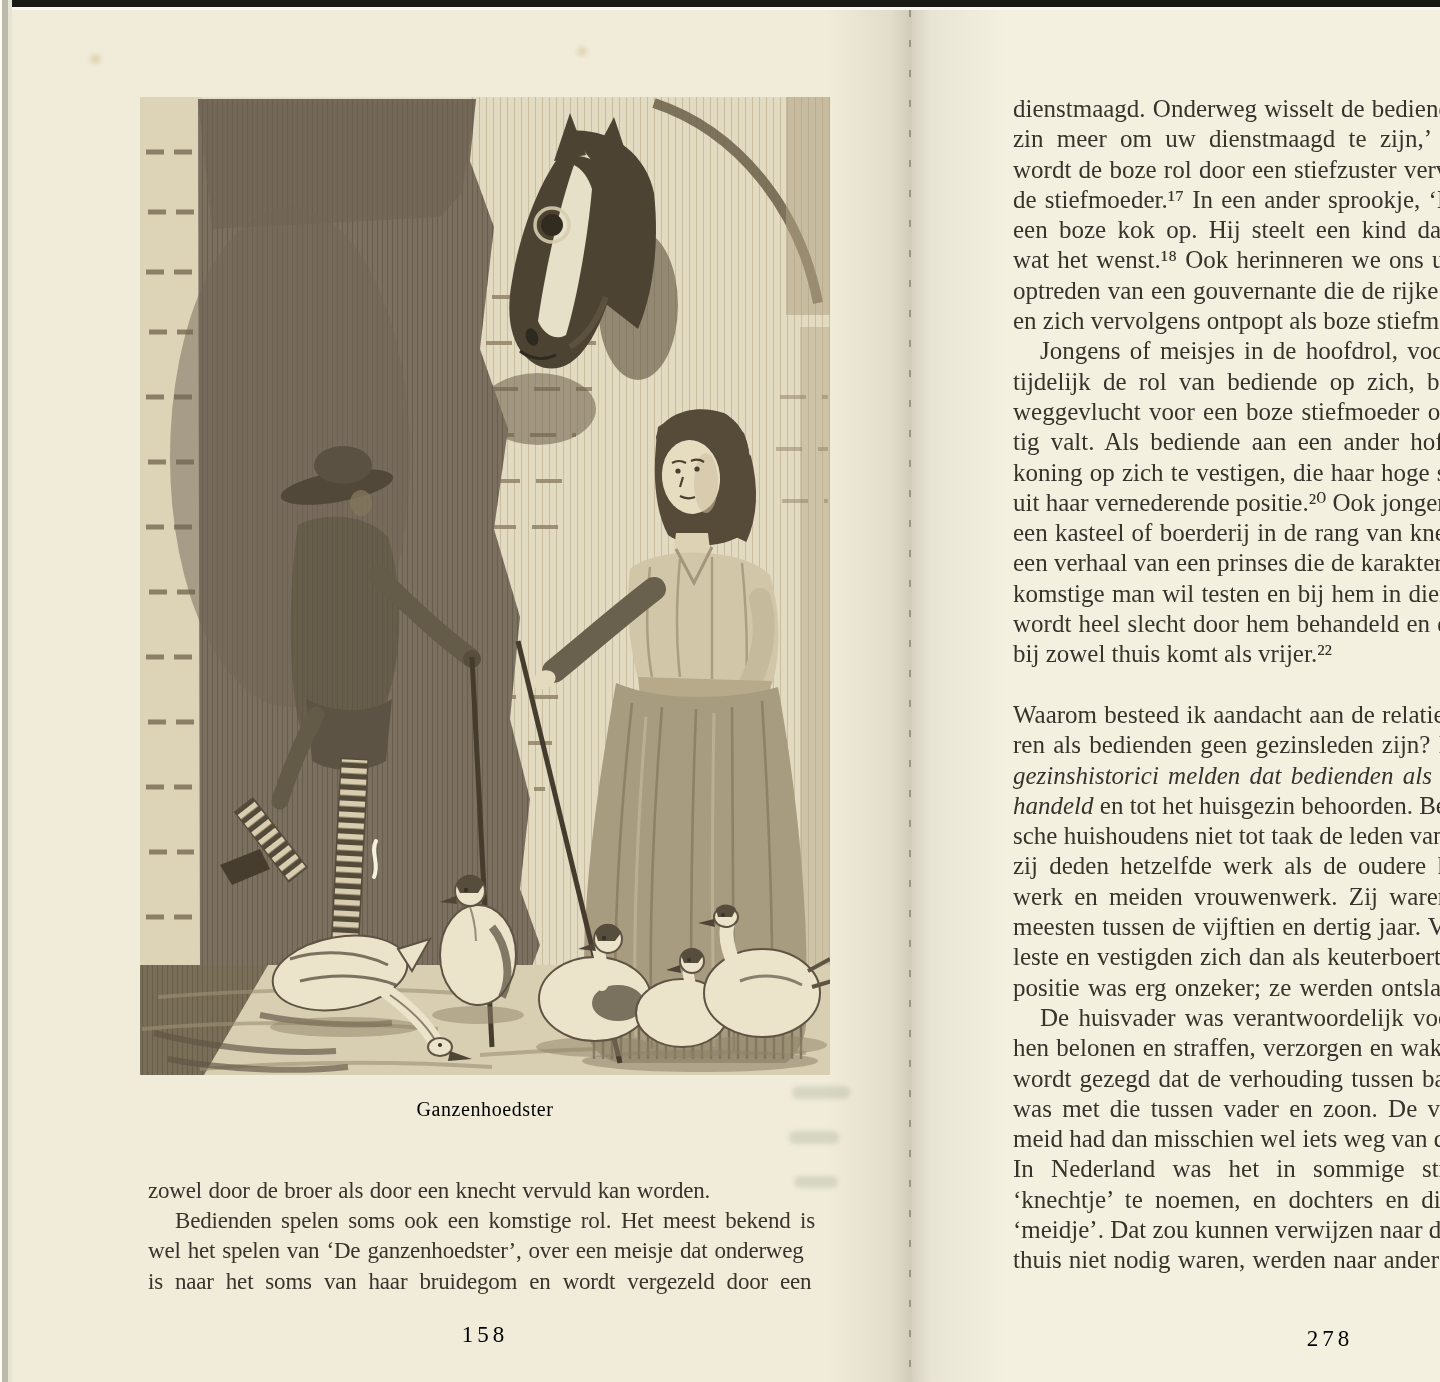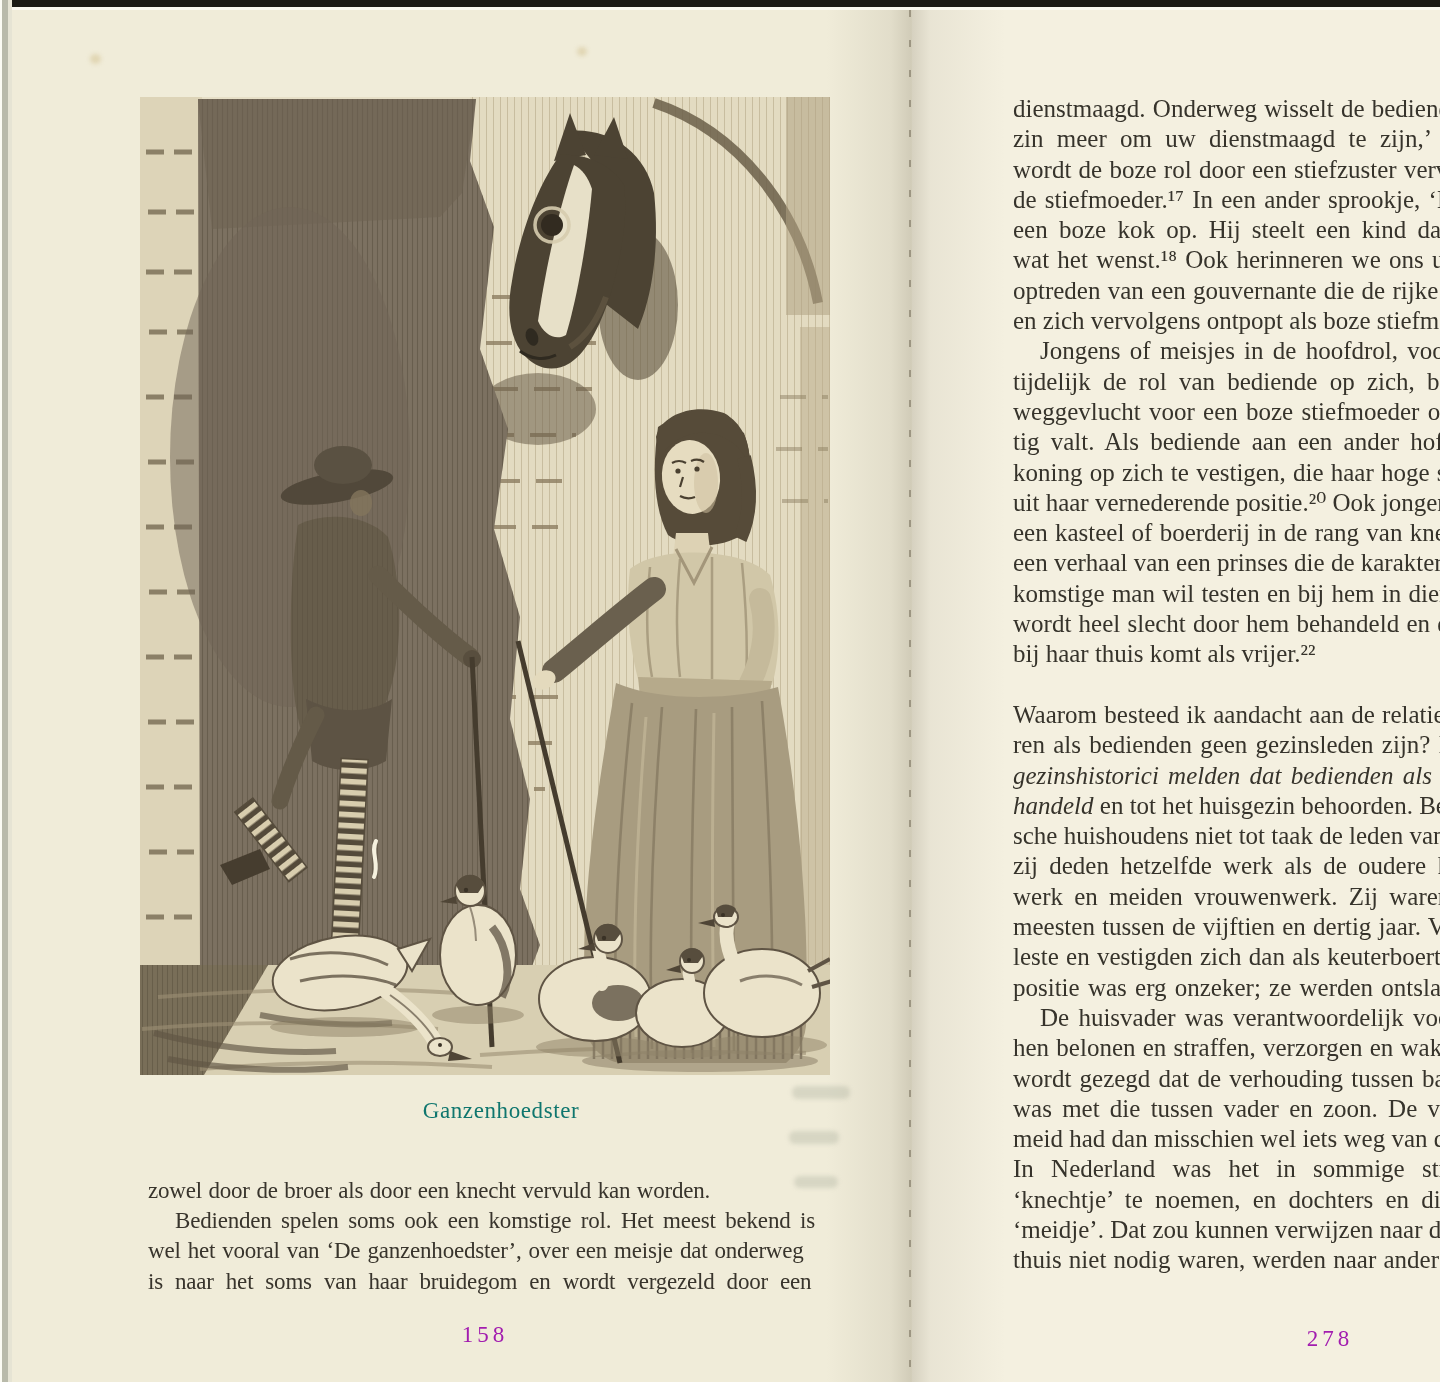--- a/index.html
+++ b/index.html
@@ -17,23 +17,23 @@
      background:linear-gradient(90deg,rgba(101,92,70,0) 0%,rgba(101,92,70,.10) 36%,rgba(101,92,70,.22) 47%,rgba(101,92,70,.08) 58%,rgba(101,92,70,0) 100%);}
   #stitch{left:909px;top:10px;width:2px;bottom:0;
      background:repeating-linear-gradient(180deg,rgba(105,95,75,.5) 0 7px,rgba(0,0,0,0) 7px 30px);}
   
   .tline{min-height:30.3px;line-height:30.3px;white-space:nowrap;}
   .tline.indent{padding-left:27px;}
   .ital{font-style:italic;}
   #left-text{left:148px;top:1176px;width:714px;font-size:23px;letter-spacing:-0.2px;}
   #left-text .tline{min-height:30.2px;line-height:30.2px;}
   #right-text{left:1013px;top:94px;width:427px;font-size:25px;color:#36332b;}
-  #caption{left:156px;top:1098px;width:690px;text-align:center;font-size:23px;
-           letter-spacing:.6px;color:#0f766e;}
-  .pagenum{font-size:23px;letter-spacing:4px;color:#a21caf;text-align:center;}
+  #caption{left:140px;top:1098px;width:690px;text-align:center;font-size:20px;
+           letter-spacing:.6px;color:#000000;}
+  .pagenum{font-size:23px;letter-spacing:4px;color:#000000;text-align:center;}
   #pagenum-left{left:140px;top:1322px;width:690px;}
   #pagenum-right{left:1230px;top:1326px;width:200px;}
   
   #illustration{left:140px;top:97px;width:690px;height:978px;}
   
   .fox{border-radius:50%;background:rgba(214,197,150,.55);filter:blur(2px);}
   .ghost{background:rgba(150,158,140,.28);filter:blur(2px);border-radius:6px;}
 </style>
 </head>
 <body>
@@ -230,21 +230,21 @@
       </g>
     </g>
 
     <path d="M236 744 C230 756 240 766 234 780" stroke="#f6f1de" stroke-width="4" fill="none" stroke-linecap="round"></path>
   </svg>
 
   <div class="abs" id="caption">Ganzenhoedster</div>
   <div class="abs" id="left-text">
       <div class="tline" style="word-spacing: 1px;">zowel door de broer als door een knecht vervuld kan worden.</div>
       <div class="tline indent" style="word-spacing: 4px;">Bedienden spelen soms ook een komstige rol. Het meest bekend is</div>
-      <div class="tline" style="word-spacing: 1.5px;">wel het vooral van ‘De ganzenhoedster’, over een meisje dat onderweg</div>
+      <div class="tline" style="word-spacing: 1.5px;">wel het spelen van ‘De ganzenhoedster’, over een meisje dat onderweg</div>
       <div class="tline" style="word-spacing: 6.5px;">is naar het soms van haar bruidegom en wordt vergezeld door een</div>
     </div>
   <div class="abs" id="right-text">
       <div class="tline" style="word-spacing: 1px;">dienstmaagd. Onderweg wisselt de bediende</div>
       <div class="tline" style="word-spacing: 7px;">zin meer om uw dienstmaagd te zijn,’ zegt</div>
       <div class="tline" style="word-spacing: 1px;">wordt de boze rol door een stiefzuster vervu</div>
       <div class="tline" style="word-spacing: 2px;">de stiefmoeder.¹⁷ In een ander sprookje, ‘De</div>
       <div class="tline" style="word-spacing: 5px;">een boze kok op. Hij steelt een kind dat de</div>
       <div class="tline" style="word-spacing: 2px;">wat het wenst.¹⁸ Ook herinneren we ons uit</div>
       <div class="tline" style="word-spacing: 1px;">optreden van een gouvernante die de rijke w</div>
@@ -252,21 +252,21 @@
       <div class="tline indent" style="word-spacing: 3px;">Jongens of meisjes in de hoofdrol, vooral</div>
       <div class="tline" style="word-spacing: 6px;">tijdelijk de rol van bediende op zich, bijvo</div>
       <div class="tline" style="word-spacing: 2px;">weggevlucht voor een boze stiefmoeder of vo</div>
       <div class="tline" style="word-spacing: 5px;">tig valt. Als bediende aan een ander hof we</div>
       <div class="tline" style="word-spacing: 1px;">koning op zich te vestigen, die haar hoge stat</div>
       <div class="tline">uit haar vernederende positie.²⁰ Ook jongens</div>
       <div class="tline" style="word-spacing: 1px;">een kasteel of boerderij in de rang van knech</div>
       <div class="tline">een verhaal van een prinses die de karaktereig</div>
       <div class="tline" style="word-spacing: 1px;">komstige man wil testen en bij hem in dienst t</div>
       <div class="tline" style="word-spacing: 1px;">wordt heel slecht door hem behandeld en dit</div>
-      <div class="tline">bij haar thuis komt als vrijer.²²</div>
+      <div class="tline">bij zowel thuis komt als vrijer.²²</div>
       <div class="tline">&nbsp;</div>
       <div class="tline" style="word-spacing: 1px;">Waarom besteed ik aandacht aan de relatie tu</div>
       <div class="tline" style="word-spacing: 2px;">ren als bedienden geen gezinsleden zijn? De</div>
       <div class="tline ital" style="word-spacing: 3px;">gezinshistorici melden dat bedienden als eig</div>
       <div class="tline"><span class="ital">handeld</span><span> en tot het huisgezin behoorden. Bed</span></div>
       <div class="tline">sche huishoudens niet tot taak de leden van de</div>
       <div class="tline" style="word-spacing: 5px;">zij deden hetzelfde werk als de oudere kind</div>
       <div class="tline" style="word-spacing: 5px;">werk en meiden vrouwenwerk. Zij waren in</div>
       <div class="tline" style="word-spacing: 1px;">meesten tussen de vijftien en dertig jaar. Vaak</div>
       <div class="tline" style="word-spacing: 1px;">leste en vestigden zich dan als keuterboertjes</div>

